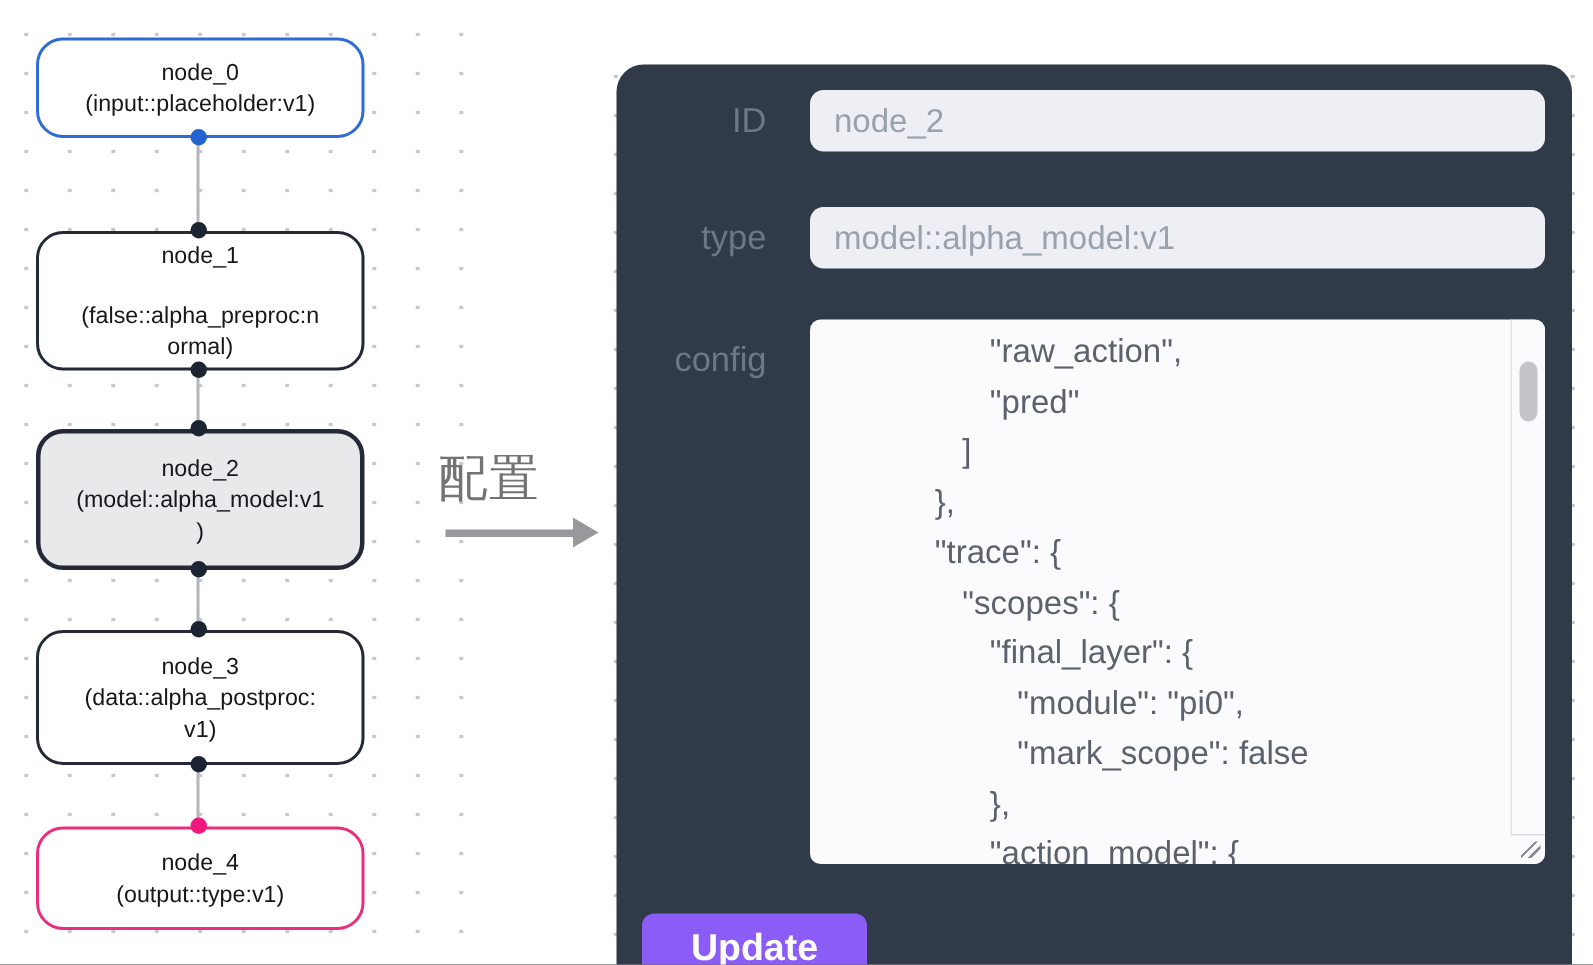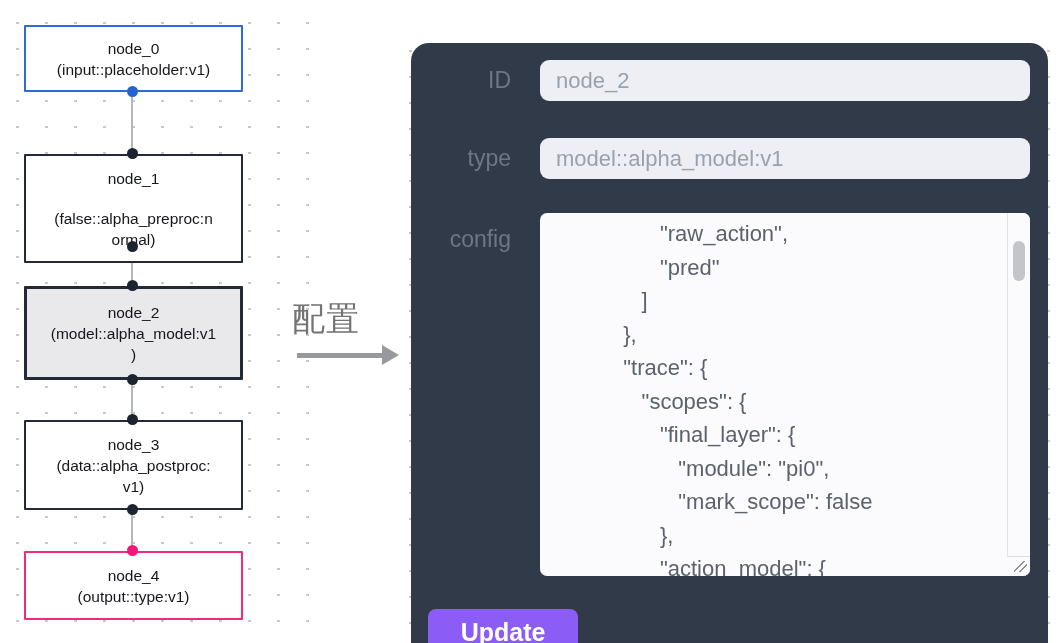--- a/index.html
+++ b/index.html
@@ -8,27 +8,27 @@
     font-family:"Liberation Sans","DejaVu Sans",sans-serif;
   }
   .dots{
     background-image:radial-gradient(circle,#c7c9cd 1.3px,rgba(0,0,0,0) 1.4px);
     background-size:29px 26px;background-position:3px 10px;
   }
   
   .flow-canvas{position:absolute;left:0;top:0;width:312px;height:643px;}
   .node{
     position:absolute;left:24px;width:219px;box-sizing:border-box;background:#ffffff;
-    border:2px solid #232936;border-radius:1px;display:flex;flex-direction:column;
+    border:2px solid #232936;border-radius:18px;display:flex;flex-direction:column;
     align-items:center;justify-content:center;text-align:center;
     color:#15171c;font-size:15.5px;line-height:21px;padding:4px 0;
   }
   .node .sub{white-space:pre-line;}
   .node-0{top:25px;height:67px;border-color:#2e6bd5;}
-  .node-1{top:154px;height:109px;gap:19px;}
+  .node-1{top:154px;height:93px;gap:19px;}
   .node-2{top:286px;height:94px;background:#e9e9ec;border-width:3px;}
   .node-3{top:420px;height:90px;}
   .node-4{top:551px;height:69px;border-color:#ea2e7d;}
   .edge{position:absolute;left:131px;width:2px;background:#b4b6ba;}
   .edge.e0{top:92px;height:62px;}
   .edge.e1{top:247px;height:39px;}
   .edge.e2{top:380px;height:40px;}
   .edge.e3{top:510px;height:41px;}
   .port{position:absolute;left:127px;width:11px;height:11px;border-radius:50%;background:#1c2331;}
   .port.blue{background:#2463cf;}

